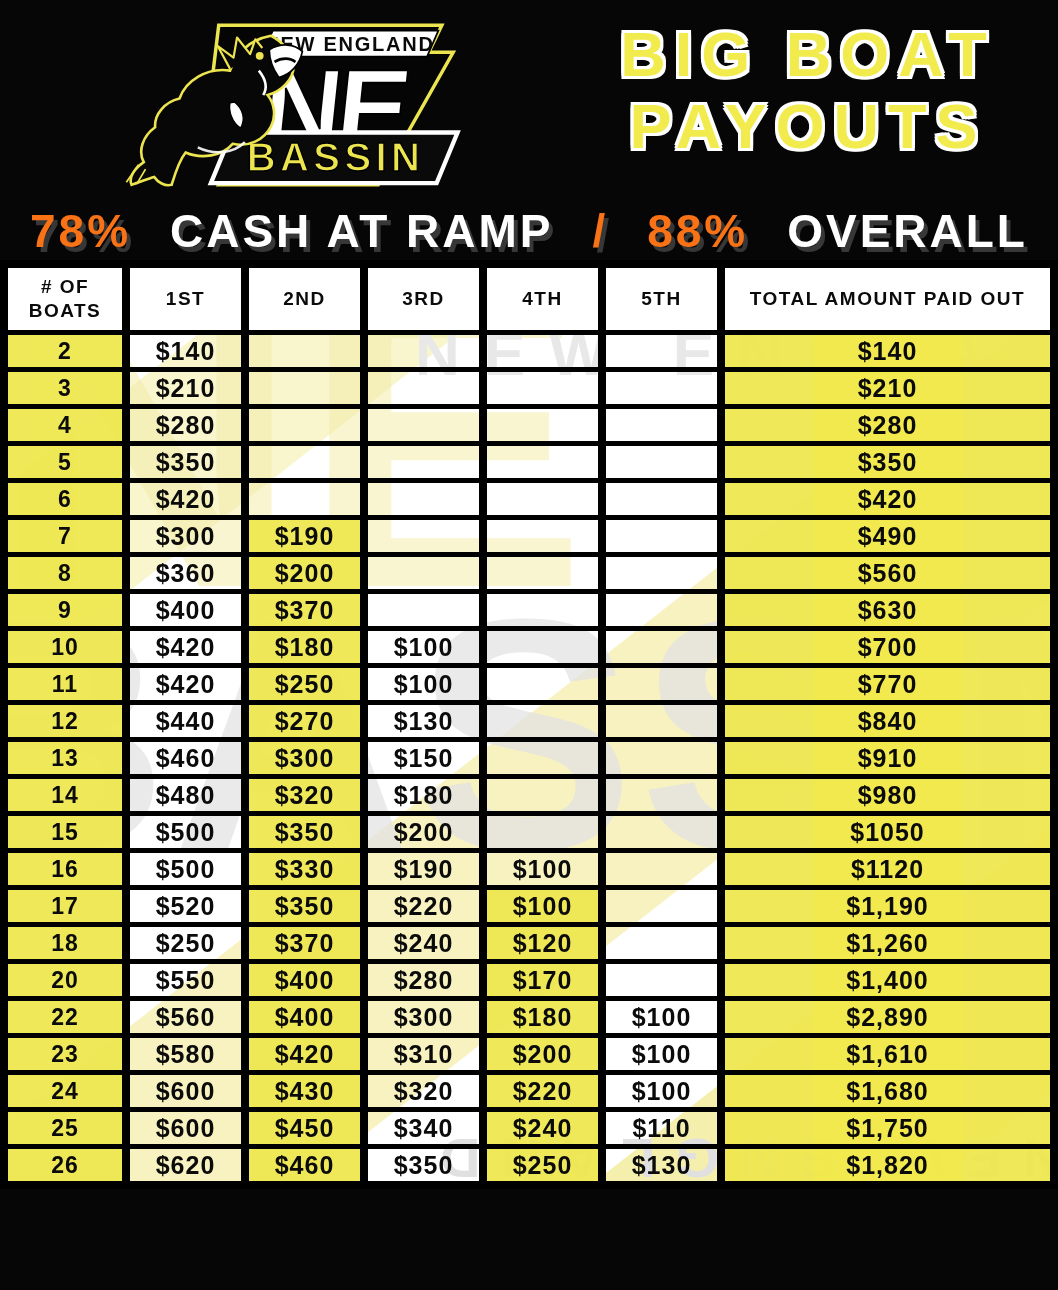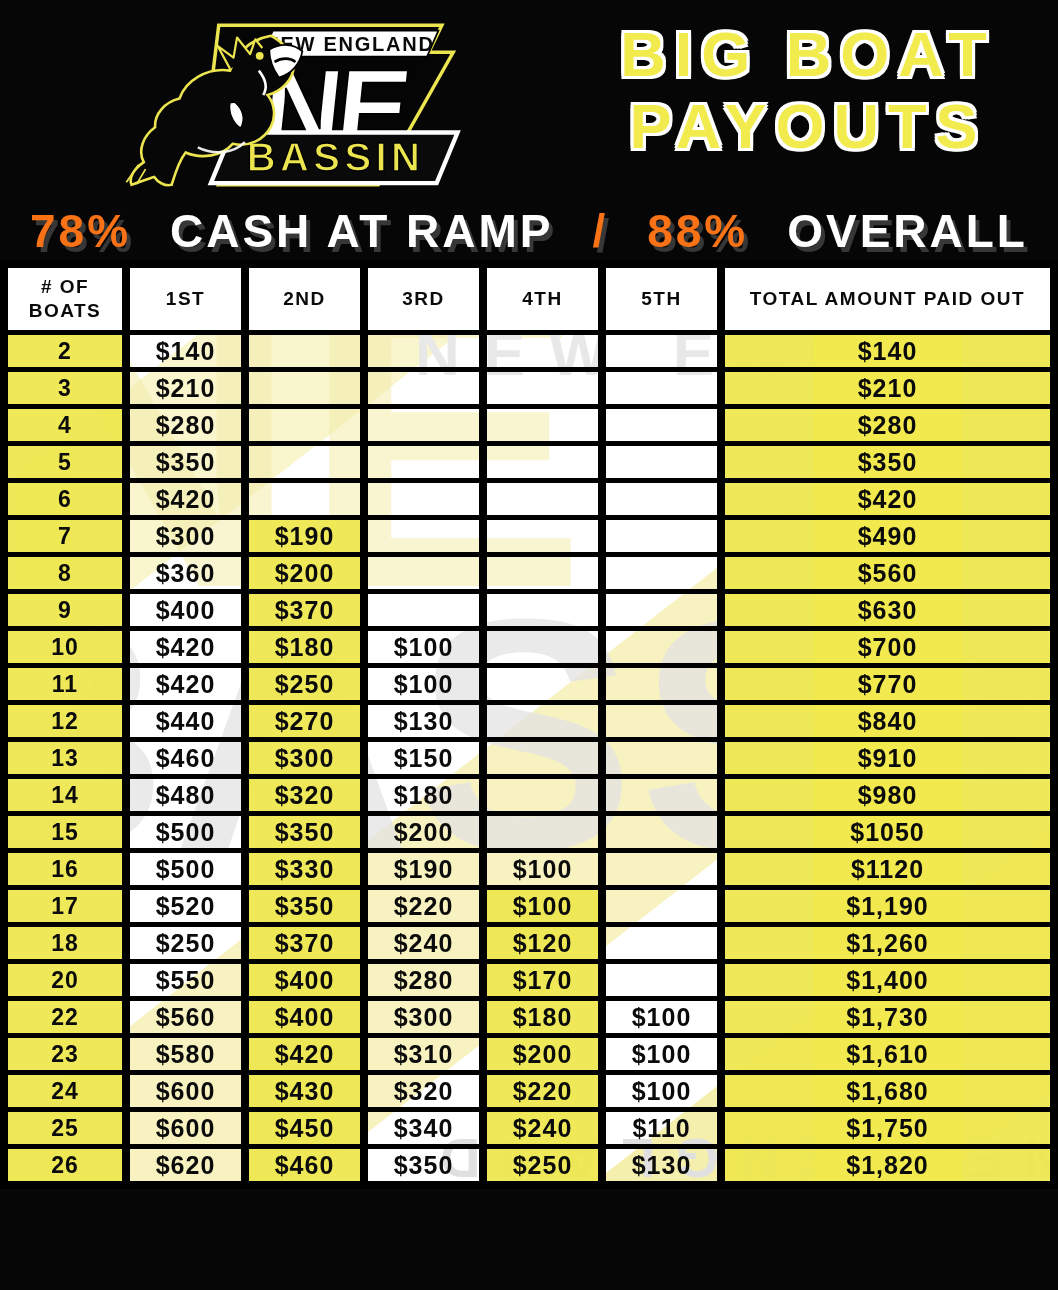--- a/index.html
+++ b/index.html
@@ -285,21 +285,21 @@
             <td class="col5"></td>
             <td class="col6 hl"><span class="stripe"></span><span class="val">$1,400</span></td>
           </tr>
           <tr>
             <td class="col0 hl">22</td>
             <td class="col1">$560</td>
             <td class="col2 hl">$400</td>
             <td class="col3">$300</td>
             <td class="col4 hl">$180</td>
             <td class="col5">$100</td>
-            <td class="col6 hl"><span class="stripe"></span><span class="val">$1,730</span></td>
+            <td class="col6 hl"><span class="stripe"></span><span class="val">$2,890</span></td>
           </tr>
           <tr>
             <td class="col0 hl">23</td>
             <td class="col1">$580</td>
             <td class="col2 hl">$420</td>
             <td class="col3">$310</td>
             <td class="col4 hl">$200</td>
             <td class="col5">$100</td>
             <td class="col6 hl"><span class="stripe"></span><span class="val">$1,610</span></td>
           </tr>

